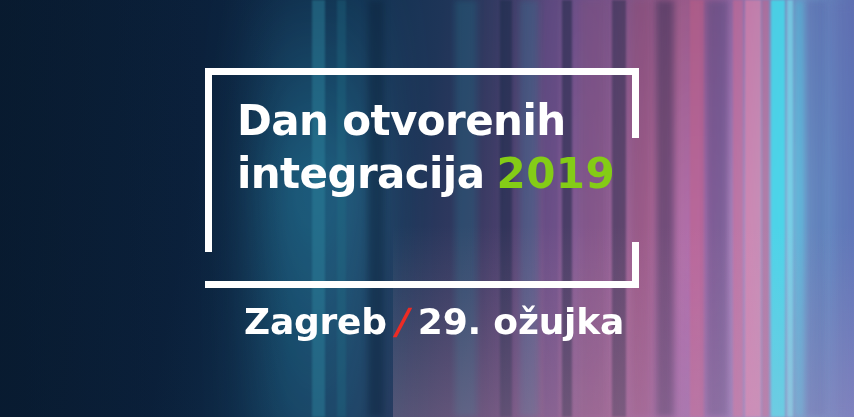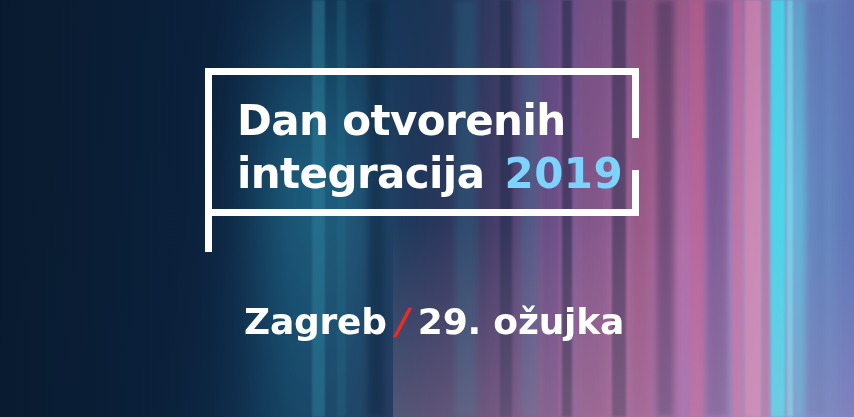--- a/index.html
+++ b/index.html
@@ -93,21 +93,21 @@
     background: linear-gradient(90deg, rgba(6,22,40,.55) 0%, rgba(6,22,40,0) 100%);
     pointer-events: none;
   }
 
   
   .lockup {
     position: absolute;
     left: 205px;
     top: 68px;
     width: 434px;
-    height: 148px;
+    height: 220px;
   }
 
   
   .frame-seg {
     position: absolute;
     background: #FFFFFF;
   }
   .frame-top    { left: 0;   top: 0;    width: 434px; height: 7px; }
   .frame-left   { left: 0;   top: 0;    width: 7px;   height: 184px; }
   .frame-bottom { left: 0;   bottom: 0; width: 434px; height: 7px; }
@@ -124,22 +124,22 @@
   .title-line {
     font-family: "DejaVu Sans", sans-serif;
     font-weight: 700;
     font-size: 42px;
     line-height: 53px;
     letter-spacing: -0.6px;
     color: #FFFFFF;
     white-space: nowrap;
   }
   .title-line .year {
-    color: #7dd3fc;
-    margin-left: 20px;
+    color: #84cc16;
+    margin-left: 12px;
     letter-spacing: 0.5px;
   }
 
   
   .subtitle {
     position: absolute;
     left: 244px;
     top: 300px;
     font-family: "DejaVu Sans", sans-serif;
     font-weight: 700;

